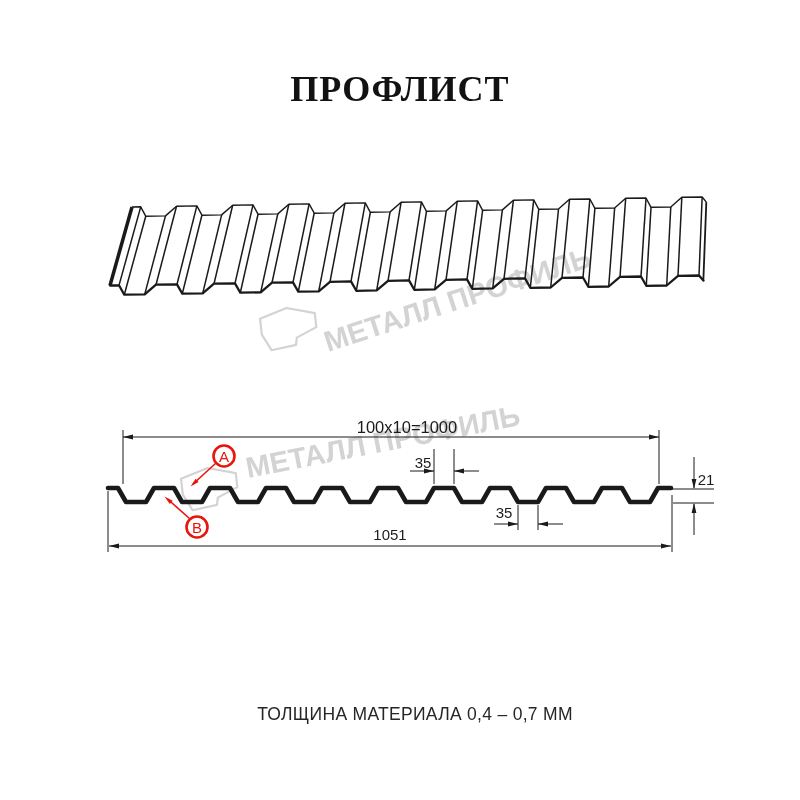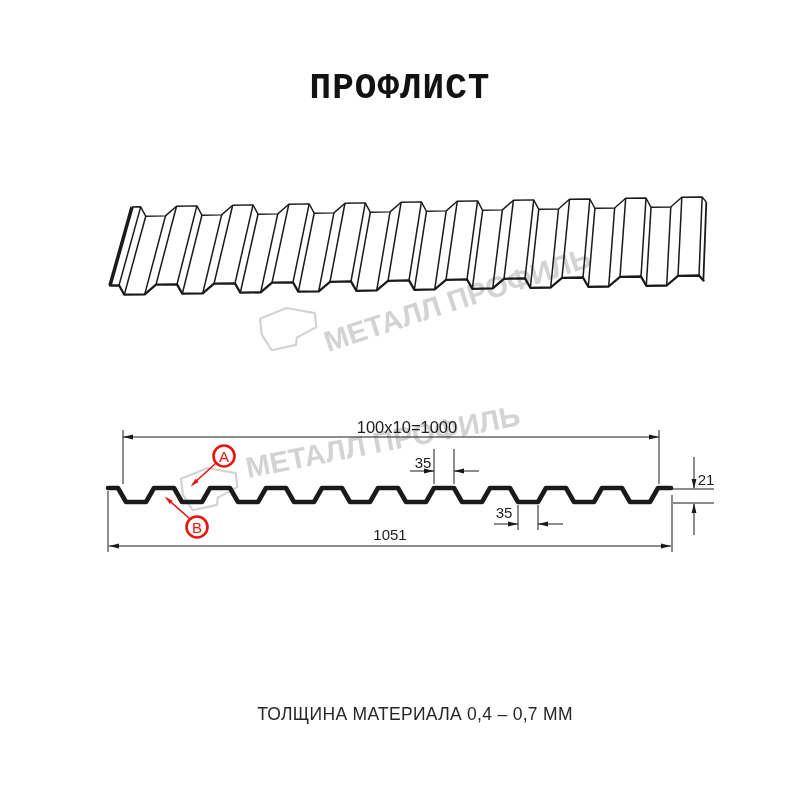--- a/index.html
+++ b/index.html
@@ -1,19 +1,19 @@
 <!DOCTYPE html>
 <html><head>
 <meta charset="utf-8">
 <style>
   html,body{margin:0;padding:0;background:#fff;}
   .canvas{position:relative;width:800px;height:800px;background:#ffffff;overflow:hidden;
           font-family:"Liberation Sans",sans-serif;}
   .title{position:absolute;top:68px;left:0;width:800px;text-align:center;
-         font-family:Liberation Mono, monospace;font-weight:700;
+         font-family:Liberation Serif, serif;font-weight:700;
          font-size:36px;letter-spacing:1px;color:#121212;}
   .subtitle{position:absolute;top:114px;left:0;width:800px;text-align:center;
          font-size:18px;font-weight:500;letter-spacing:.4px;color:#1e1e1e;}
   .footer{position:absolute;top:704px;left:0;width:800px;text-align:center;
          font-size:17.5px;font-weight:500;letter-spacing:.3px;color:#262626;padding-left:15px;}
   svg{position:absolute;left:0;top:0;}
   .dim{font:15px "Liberation Sans",sans-serif;fill:#1c1c1c;}
   .dimL{font:16.5px "Liberation Sans",sans-serif;fill:#1c1c1c;}
   .wmtext{font:bold 29px "Liberation Sans",sans-serif;letter-spacing:0px;}
   .redlbl{font:15px "Liberation Sans",sans-serif;}

